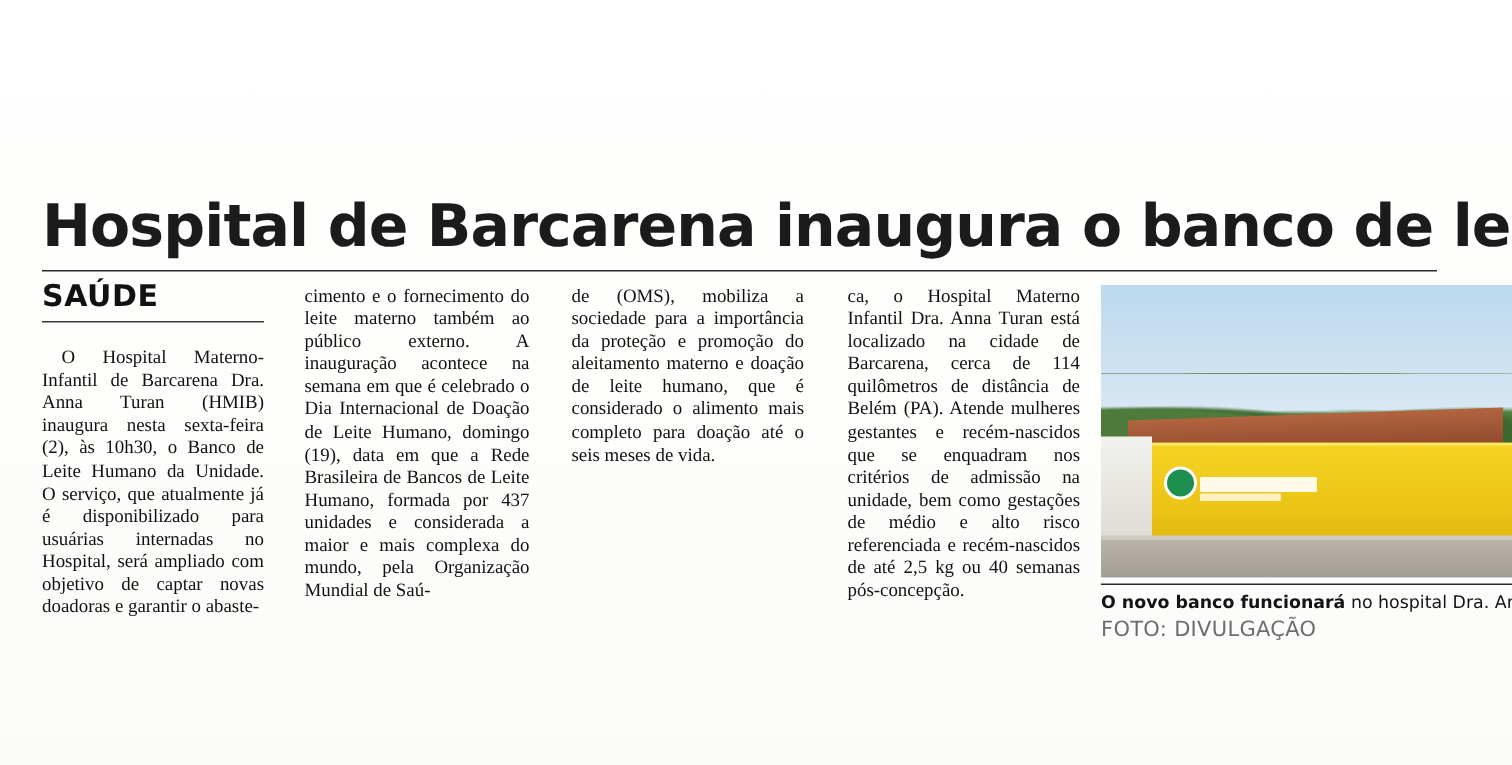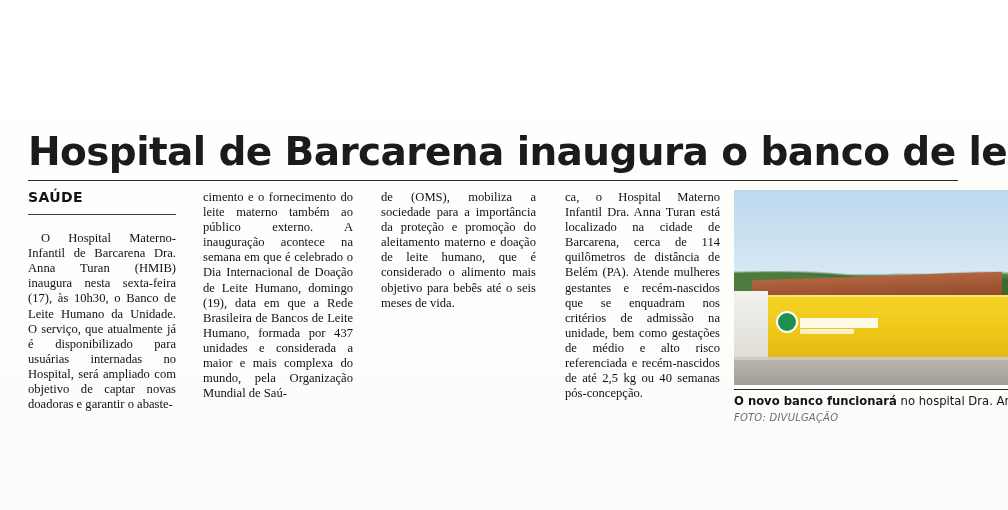--- a/index.html
+++ b/index.html
@@ -73,21 +73,21 @@
 
   #col1 { left: 28px;  width: 148px; }
   #col2 { left: 203px; width: 150px; font-family: Liberation Serif, serif; }
   #col3 { left: 381px; width: 155px; }
   #col4 { left: 552px; width: 155px; margin-left: 13px; }
 
   
   .kicker {
     font-family: "DejaVu Sans", sans-serif;
     font-weight: bold;
-    font-size: 14px;
+    font-size: 20px;
     letter-spacing: 0.4px;
     color: #121212;
     margin: 0 0 6px 0;
   }
   .kicker-rule {
     position: absolute;
     left: 28px;
     top: 214px;
     width: 148px;
     height: 1px;
@@ -218,48 +218,47 @@
     white-space: nowrap;
     overflow: hidden;
   }
   #caption b { font-weight: bold; }
   #credit {
     position: absolute;
     left: 734px;
     top: 412px;
     width: 274px;
     font-family: "DejaVu Sans", sans-serif;
-    font-size: 10px;
+    font-size: 14px;
     letter-spacing: 0.2px;
     color: #6d6d6d;
-    font-style: italic;
   }
 </style>
 </head>
 <body>
 
 <div id="page">
   <div id="paper-tint"></div>
 
   <h1 class="headline">Hospital de Barcarena inaugura o banco de leite</h1>
 
   <div class="rule-top"></div>
 
   <div class="col" id="col1">
     <p class="kicker">SAÚDE</p>
-    <p class="indent body-start">O Hospital Materno-Infantil de Barcarena Dra. Anna Turan (HMIB) inaugura nesta sexta-feira (17), às 10h30, o Banco de Leite Humano da Unidade. O serviço, que atualmente já é disponibilizado para usuárias internadas no Hospital, será ampliado com objetivo de captar novas doadoras e garantir o abaste-</p>
+    <p class="indent body-start">O Hospital Materno-Infantil de Barcarena Dra. Anna Turan (HMIB) inaugura nesta sexta-feira (2), às 10h30, o Banco de Leite Humano da Unidade. O serviço, que atualmente já é disponibilizado para usuárias internadas no Hospital, será ampliado com objetivo de captar novas doadoras e garantir o abaste-</p>
   </div>
   <div class="kicker-rule"></div>
 
   <div class="col" id="col2">
     <p>cimento e o fornecimento do leite materno também ao público externo. A inauguração acontece na semana em que é celebrado o Dia Internacional de Doação de Leite Humano, domingo (19), data em que a Rede Brasileira de Bancos de Leite Humano, formada por 437 unidades e considerada a maior e mais complexa do mundo, pela Organização Mundial de Saú-</p>
   </div>
 
   <div class="col" id="col3">
-    <p>de (OMS), mobiliza a sociedade para a importância da proteção e promoção do aleitamento materno e doação de leite humano, que é considerado o alimento mais objetivo para bebês até o seis meses de vida.</p>
+    <p>de (OMS), mobiliza a sociedade para a importância da proteção e promoção do aleitamento materno e doação de leite humano, que é considerado o alimento mais completo para doação até o seis meses de vida.</p>
   </div>
 
   <div class="col" id="col4">
     <p>ca, o Hospital Materno Infantil Dra. Anna Turan está localizado na cidade de Barcarena, cerca de 114 quilômetros de distância de Belém (PA). Atende mulheres gestantes e recém-nascidos que se enquadram nos critérios de admissão na unidade, bem como gestações de médio e alto risco referenciada e recém-nascidos de até 2,5 kg ou 40 semanas pós-concepção.</p>
   </div>
 
   <div id="photo-block">
     <div id="photo">
       <div id="sky"></div>
       <div id="trees"></div>

